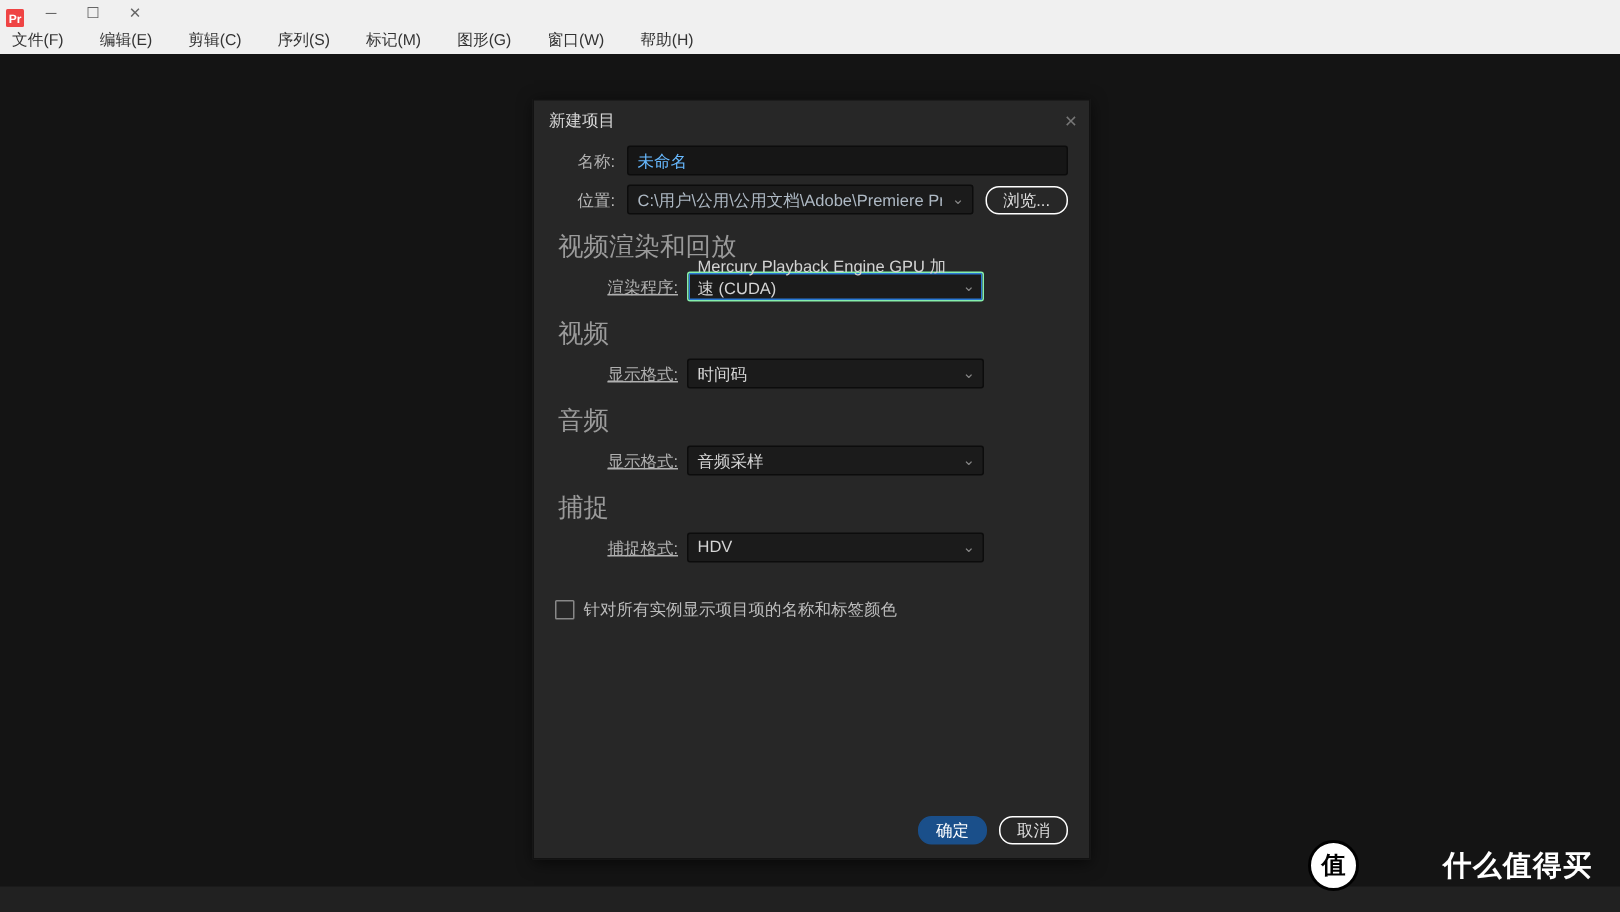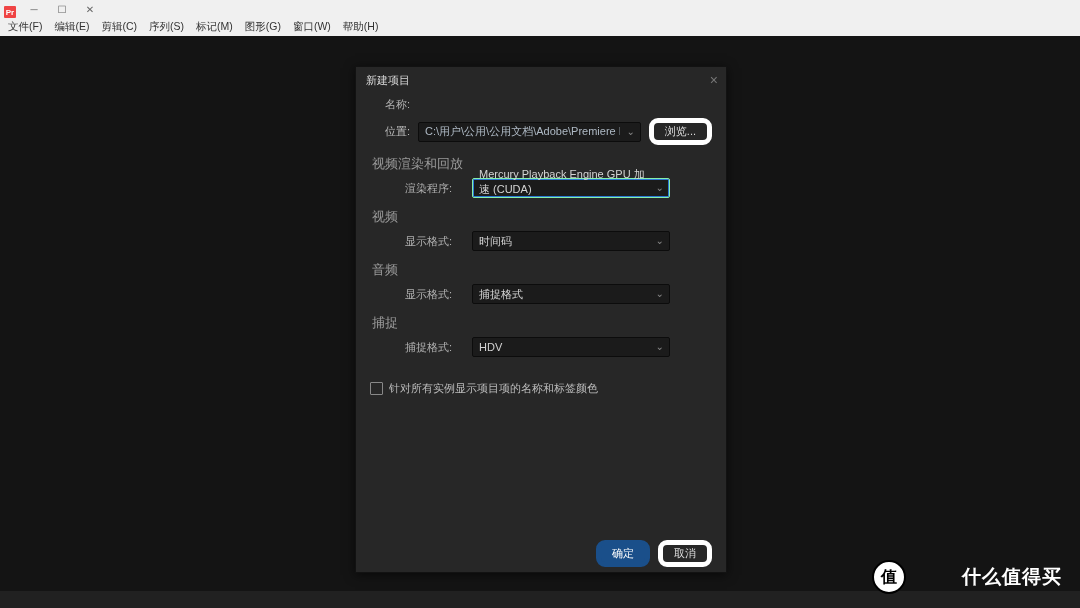--- a/index.html
+++ b/index.html
@@ -1,44 +1,44 @@
 <!DOCTYPE html>
 <html><head>
 <meta charset="utf-8">
 <style>
 html,body{margin:0;padding:0;width:1080px;height:608px;background:#000;font-family:"Microsoft YaHei","Segoe UI",Arial,sans-serif;overflow:hidden;color:#c8c8c8;}
 
 .title-bar{height:18px;background:#f0f0f0;display:flex;align-items:center;font-size:10px;color:#333;}
 .title-bar .logo{width:12px;height:12px;background:#ef4444;color:#fff;font-size:8px;font-weight:bold;display:flex;align-items:center;justify-content:center;margin:6px 4px 0 4px;border-radius:1px;}
 .title-bar .title{flex:1;}
 .title-bar .win-btn{width:28px;height:18px;display:flex;align-items:center;justify-content:center;color:#666;font-size:10px;}
-.menu-bar{height:18px;background:#f0f0f0;display:flex;align-items:center;font-size:10.5px;color:#333;padding:0 2px;gap:0;}
+.menu-bar{height:18px;background:#f0f0f0;display:flex;align-items:center;font-size:10.5px;color:#333;padding:0 2px;gap:12px;}
 .menu-bar span{padding:0 6px;}
 .workspace{position:relative;width:1080px;height:572px;background:#141414;}
 .bottom-bar{position:absolute;left:0;right:0;bottom:0;height:17px;background:#212121;}
 
 .dialog{position:absolute;left:355px;top:30px;width:370px;height:505px;background:#272727;border:1px solid #121212;box-shadow:0 2px 10px rgba(0,0,0,.6);display:flex;flex-direction:column;font-size:11px;color:#bdbdbd;}
 .dlg-title{height:26px;display:flex;align-items:center;padding:0 10px;color:#d8d8d8;position:relative;}
 .dlg-close{position:absolute;right:8px;top:5px;color:#777;font-size:14px;}
 .dlg-body{flex:1;padding:4px 14px 0 14px;overflow:hidden;}
 .row{display:flex;align-items:center;margin-bottom:6px;}
 .row .lbl{width:40px;text-align:right;margin-right:8px;color:#b0b0b0;}
 .input{flex:1;height:18px;background:#161616;border:1px solid #0c0c0c;border-radius:2px;padding:0 6px;color:#d4d4d4;display:flex;align-items:center;font-size:11px;}
 .input.blue{color:#67b9ff;}
 .path-row{display:flex;align-items:center;margin-bottom:10px;}
 .path-row .lbl{width:40px;text-align:right;margin-right:8px;}
-.btn{height:17px;border:5px solid #ffffff;border-radius:9px;background:transparent;color:#ddd;font-size:11px;padding:0 11px;display:inline-flex;align-items:center;justify-content:center;cursor:pointer;}
+.btn{height:17px;border:1px solid #ffffff;border-radius:9px;background:transparent;color:#ddd;font-size:11px;padding:0 11px;display:inline-flex;align-items:center;justify-content:center;cursor:pointer;}
 .btn.primary{background:#1a4f8a;border-color:#1a4f8a;color:#fff;}
 .tabs{display:flex;gap:18px;margin:4px 0 10px 2px;color:#888;}
 .tabs .tab{cursor:pointer;}
 .tabs .tab.active{color:#e4e4e4;}
 .section{margin:4px 0 10px 2px;}
-.section .sec-title{color:#9a9a9a;margin-bottom:5px;font-size:13px;}
+.section .sec-title{color:#9a9a9a;margin-bottom:5px;font-size:17px;}
 .sub-row{display:flex;align-items:center;margin:0 0 4px 24px;}
-.sub-row .slbl{width:56px;text-align:right;margin-right:20px;color:#b0b0b0;}
+.sub-row .slbl{width:56px;text-align:right;margin-right:6px;color:#b0b0b0;text-decoration:underline;}
 .dropdown{height:18px;background:#1b1b1b;border:1px solid #0c0c0c;border-radius:2px;padding:0 20px 0 6px;color:#d4d4d4;display:flex;align-items:center;font-size:11px;position:relative;min-width:0;}
 .dropdown.sel{border:1px solid #86efac;box-shadow:0 0 0 1px #2a78d4 inset;align-items:flex-end;}
 .dropdown .chev{position:absolute;right:5px;top:3px;color:#888;font-size:10px;}
 .dropdown.wide{width:170px;}
 .dropdown.med{width:170px;}
 .chk-row{display:flex;align-items:center;margin-top:24px;gap:6px;}
 .chk{width:11px;height:11px;border:1px solid #888;border-radius:1px;}
 .dlg-foot{height:38px;display:flex;align-items:center;justify-content:flex-end;gap:8px;padding:0 14px;}
 .watermark{position:absolute;right:18px;bottom:14px;display:flex;align-items:center;gap:8px;}
 .watermark .badge{width:30px;height:30px;border-radius:50%;background:#fff;color:#000;display:flex;align-items:center;justify-content:center;font-weight:bold;font-size:16px;border:2px solid #000;}
@@ -68,20 +68,21 @@
 
   <div class="dialog">
     <div class="dlg-title">
       <span>新建项目</span>
       <span class="dlg-close">×</span>
     </div>
 
     <div class="dlg-body">
       <div class="row">
         <div class="lbl">名称:</div>
+        <div class="input blue">未命名</div>
       </div>
       <div class="path-row">
         <div class="lbl">位置:</div>
         <div class="dropdown" style="flex:1;">
           <span style="overflow:hidden;white-space:nowrap;text-overflow:clip;color:#aeb9c4;">C:\用户\公用\公用文档\Adobe\Premiere Pro\12.0\Tutorial\Go...</span>
           <span class="chev">⌄</span>
         </div>
         <div style="width:8px;"></div>
         <div class="btn">浏览...</div>
       </div>
@@ -107,21 +108,21 @@
             <span class="chev">⌄</span>
           </div>
         </div>
       </div>
 
       <div class="section">
         <div class="sec-title">音频</div>
         <div class="sub-row">
           <div class="slbl">显示格式:</div>
           <div class="dropdown med">
-            <span>捕捉格式</span>
+            <span>音频采样</span>
             <span class="chev">⌄</span>
           </div>
         </div>
       </div>
 
       <div class="section">
         <div class="sec-title">捕捉</div>
         <div class="sub-row">
           <div class="slbl">捕捉格式:</div>
           <div class="dropdown med">

